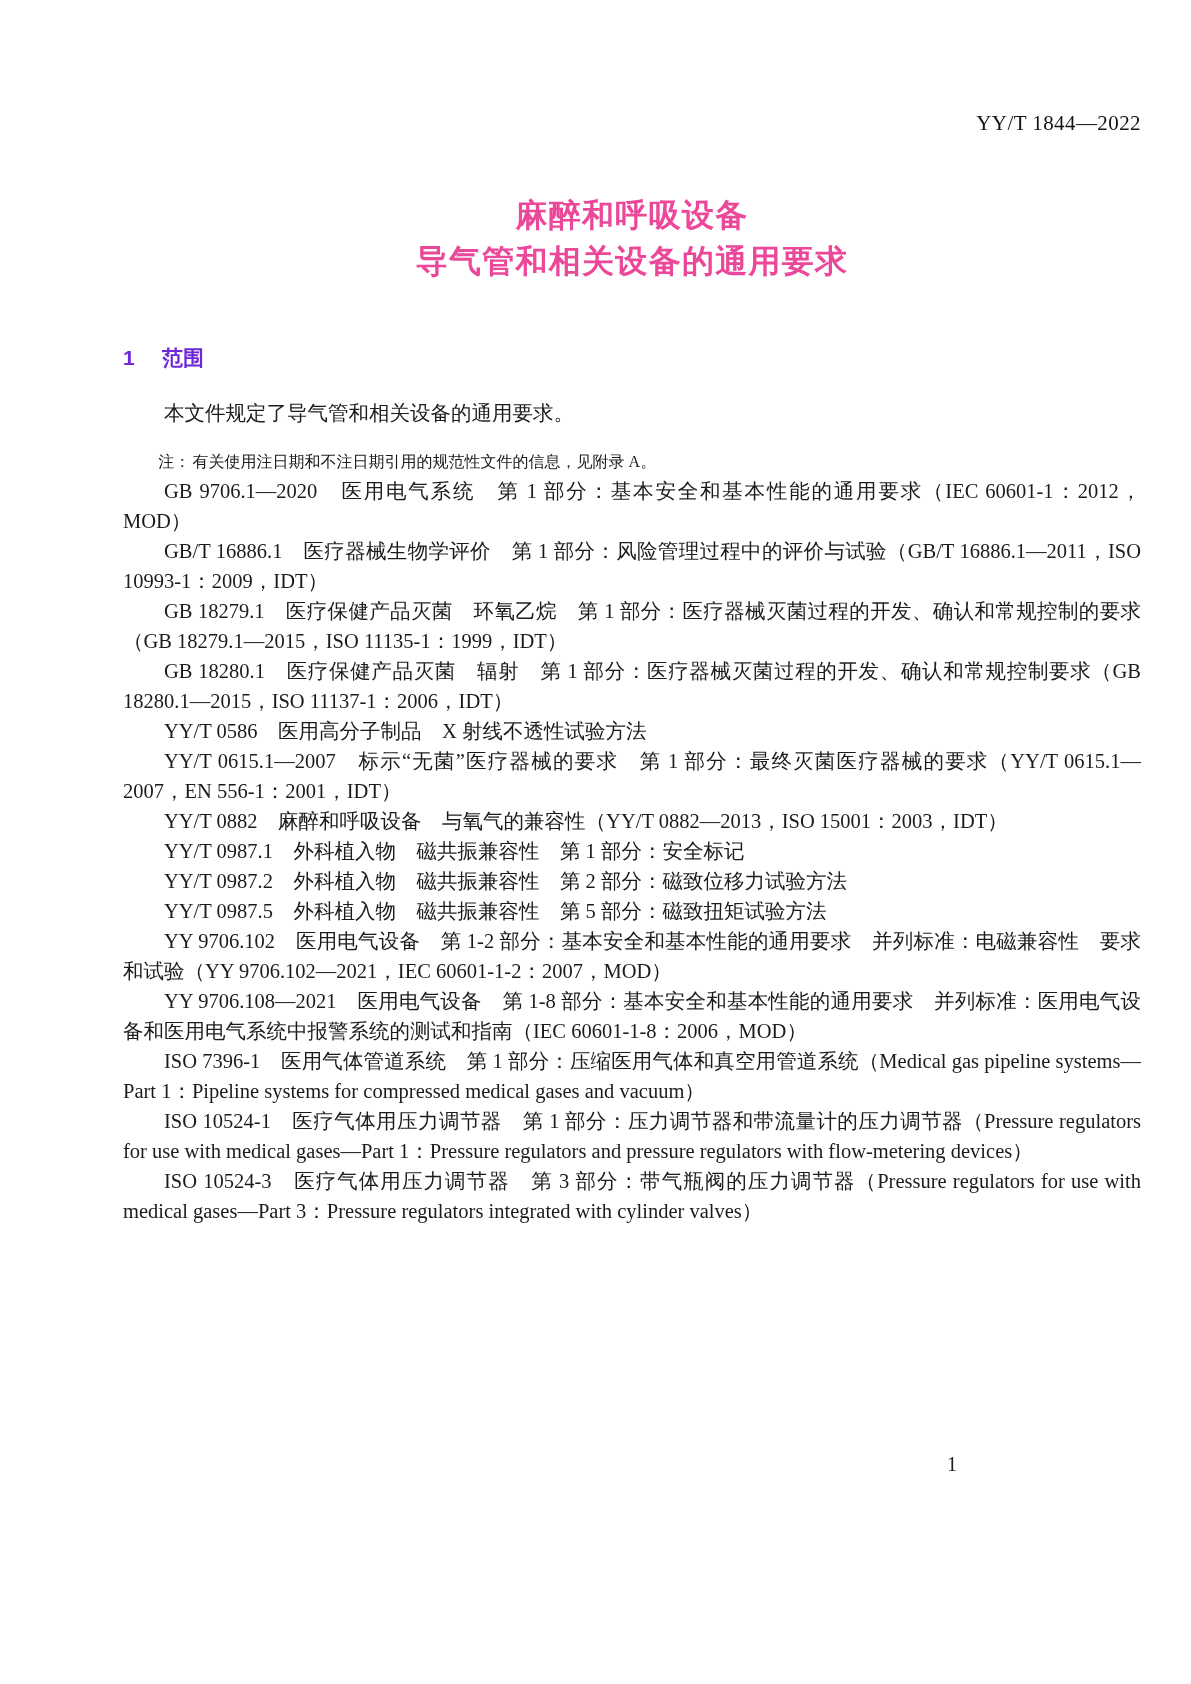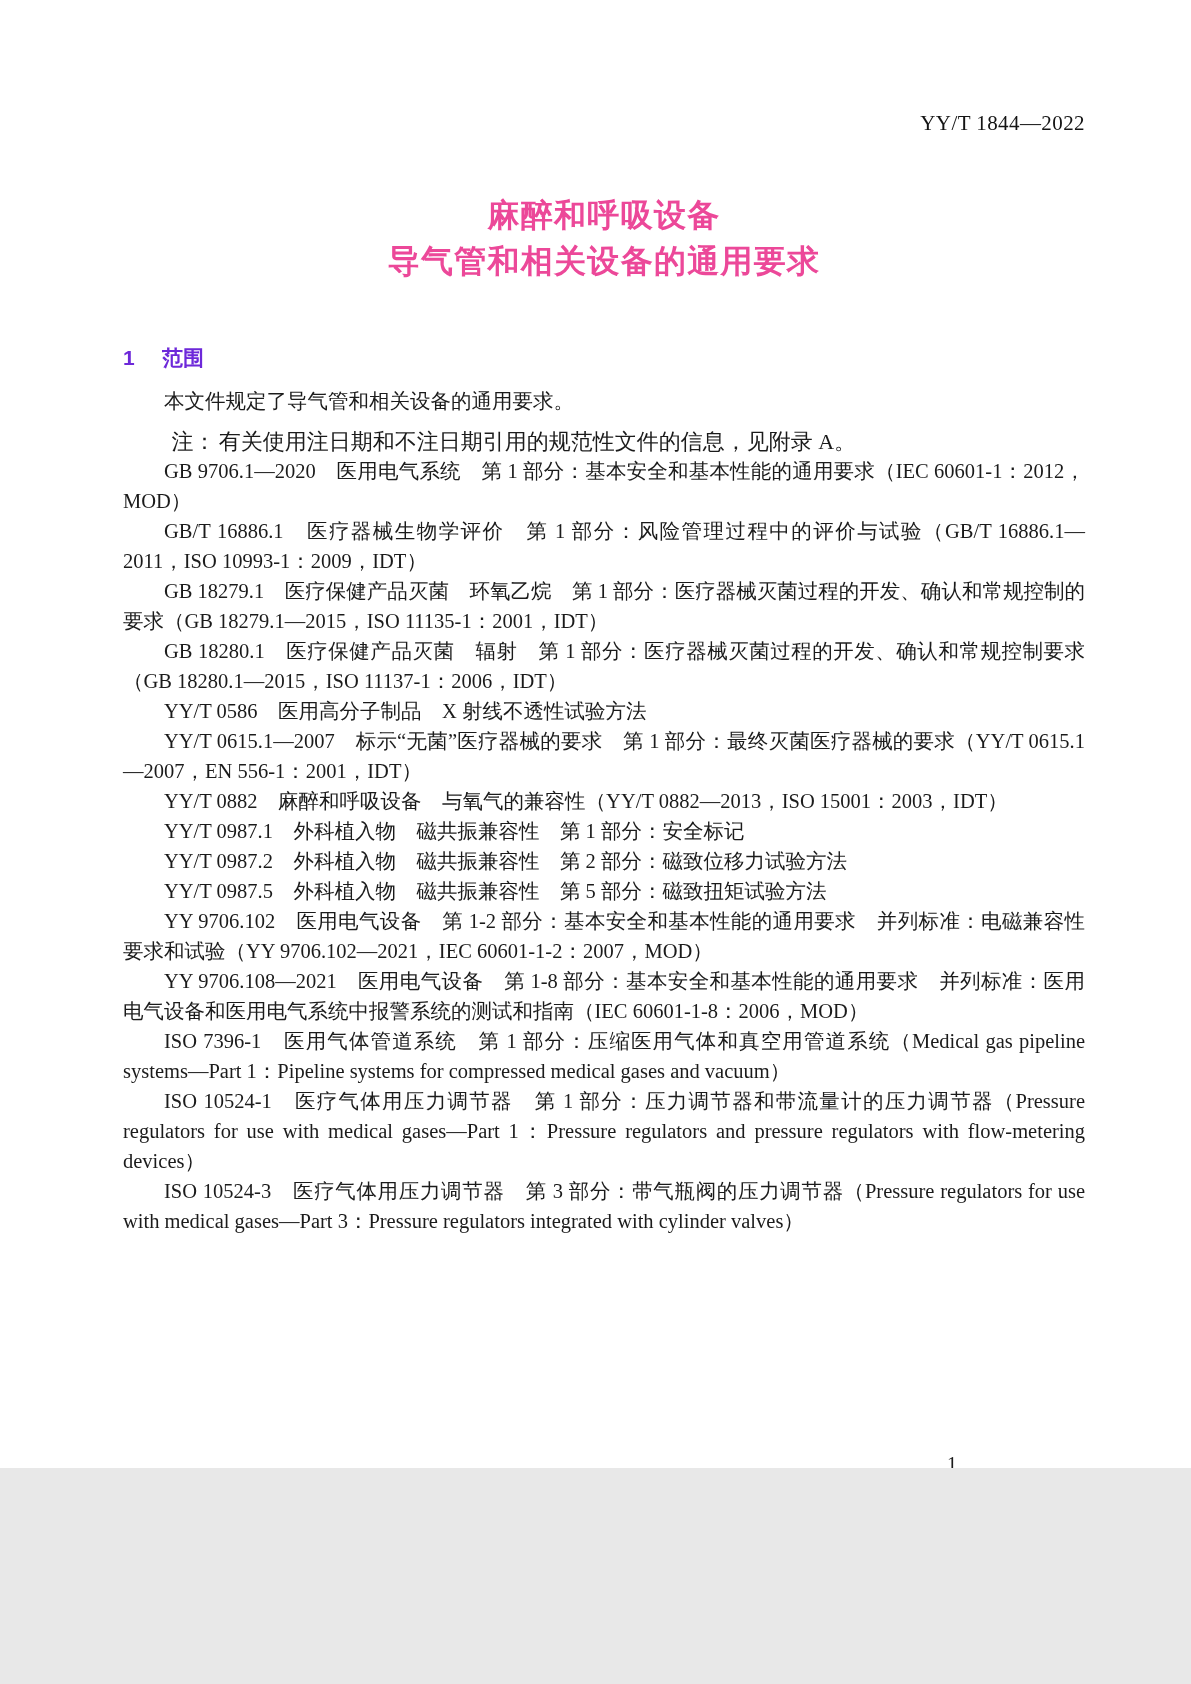--- a/index.html
+++ b/index.html
@@ -1,25 +1,25 @@
 <!DOCTYPE html>
 <html lang="zh"><head>
 <meta charset="utf-8">
 <style>
   * { margin: 0; padding: 0; box-sizing: border-box; }
   html, body { background: #e8e8e8; }
   .page {
     position: relative;
     width: 1191px;
-    height: 1468px;
+    height: 1684px;
     margin: 0 auto;
     background: #ffffff;
     color: #1b1b1b;
     font-family: "Liberation Serif", "DejaVu Serif", serif;
-    padding: 110px 106px 0 123px;
+    padding: 110px 50px 0 123px;
     overflow: hidden;
   }
   .header-row {
     text-align: right;
     font-size: 21px;
     line-height: 26px;
     letter-spacing: 0.02em;
     color: #141414;
   }
   .doc-title {
@@ -35,33 +35,33 @@
   .sec-heading {
     font-family: "Liberation Sans", "DejaVu Sans", sans-serif;
     font-weight: 700;
     font-size: 21px;
     line-height: 28px;
     color: #6d28d9;
   }
   .sec-heading-1 { margin-top: 60px; }
   .sec-heading-2 { margin-top: 38px; }
   .sec-num { margin-right: 1.3em; }
-  .para-group { margin-top: 14px; }
+  .para-group { margin-top: 26px; }
   .body-para {
     font-size: 20.5px;
     line-height: 30px;
     text-align: justify;
     text-indent: 2em;
     color: #1b1b1b;
   }
   .note {
-    font-size: 22px;
+    font-size: 16px;
     line-height: 28px;
     text-indent: 2.2em;
-    margin-top: 12px;
+    margin-top: 20px;
     text-align: justify;
     color: #1b1b1b;
   }
   .note-label {
     font-family: "Liberation Sans", "DejaVu Sans", sans-serif;
     margin-right: 0.15em;
   }
   .ref-group { margin-top: 0; }
   .footer {
     position: absolute;
@@ -90,21 +90,21 @@
     <div class="para-group">
         <p class="body-para">本文件规定了导气管和相关设备的通用要求。</p>
       </div>
   </section>
 
   <section>
     <p class="note"><span class="note-label">注：</span><span class="note-text">有关使用注日期和不注日期引用的规范性文件的信息，见附录 A。</span></p>
     <div class="ref-group">
         <p class="body-para ref-para">GB 9706.1—2020　医用电气系统　第 1 部分：基本安全和基本性能的通用要求（IEC 60601-1：2012，MOD）</p>
         <p class="body-para ref-para">GB/T 16886.1　医疗器械生物学评价　第 1 部分：风险管理过程中的评价与试验（GB/T 16886.1—2011，ISO 10993-1：2009，IDT）</p>
-        <p class="body-para ref-para">GB 18279.1　医疗保健产品灭菌　环氧乙烷　第 1 部分：医疗器械灭菌过程的开发、确认和常规控制的要求（GB 18279.1—2015，ISO 11135-1：2001，IDT）</p>
+        <p class="body-para ref-para">GB 18279.1　医疗保健产品灭菌　环氧乙烷　第 1 部分：医疗器械灭菌过程的开发、确认和常规控制的要求（GB 18279.1—2015，ISO 11135-1：1999，IDT）</p>
         <p class="body-para ref-para">GB 18280.1　医疗保健产品灭菌　辐射　第 1 部分：医疗器械灭菌过程的开发、确认和常规控制要求（GB 18280.1—2015，ISO 11137-1：2006，IDT）</p>
         <p class="body-para ref-para">YY/T 0586　医用高分子制品　X 射线不透性试验方法</p>
         <p class="body-para ref-para">YY/T 0615.1—2007　标示“无菌”医疗器械的要求　第 1 部分：最终灭菌医疗器械的要求（YY/T 0615.1—2007，EN 556-1：2001，IDT）</p>
         <p class="body-para ref-para">YY/T 0882　麻醉和呼吸设备　与氧气的兼容性（YY/T 0882—2013，ISO 15001：2003，IDT）</p>
         <p class="body-para ref-para">YY/T 0987.1　外科植入物　磁共振兼容性　第 1 部分：安全标记</p>
         <p class="body-para ref-para">YY/T 0987.2　外科植入物　磁共振兼容性　第 2 部分：磁致位移力试验方法</p>
         <p class="body-para ref-para">YY/T 0987.5　外科植入物　磁共振兼容性　第 5 部分：磁致扭矩试验方法</p>
         <p class="body-para ref-para">YY 9706.102　医用电气设备　第 1-2 部分：基本安全和基本性能的通用要求　并列标准：电磁兼容性　要求和试验（YY 9706.102—2021，IEC 60601-1-2：2007，MOD）</p>
         <p class="body-para ref-para">YY 9706.108—2021　医用电气设备　第 1-8 部分：基本安全和基本性能的通用要求　并列标准：医用电气设备和医用电气系统中报警系统的测试和指南（IEC 60601-1-8：2006，MOD）</p>
         <p class="body-para ref-para">ISO 7396-1　医用气体管道系统　第 1 部分：压缩医用气体和真空用管道系统（Medical gas pipeline systems—Part 1：Pipeline systems for compressed medical gases and vacuum）</p>

